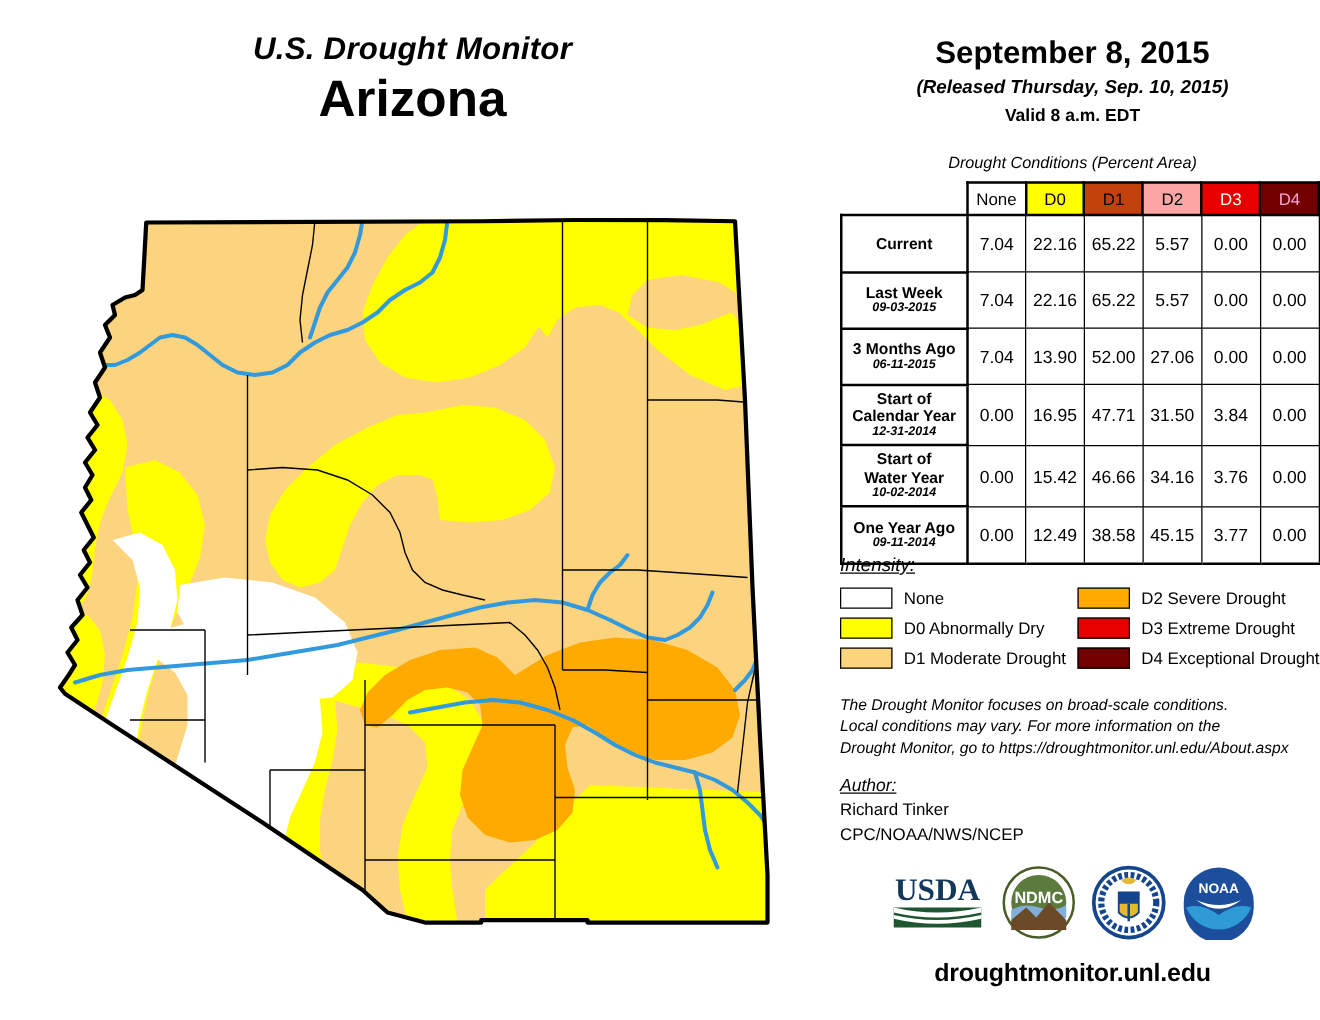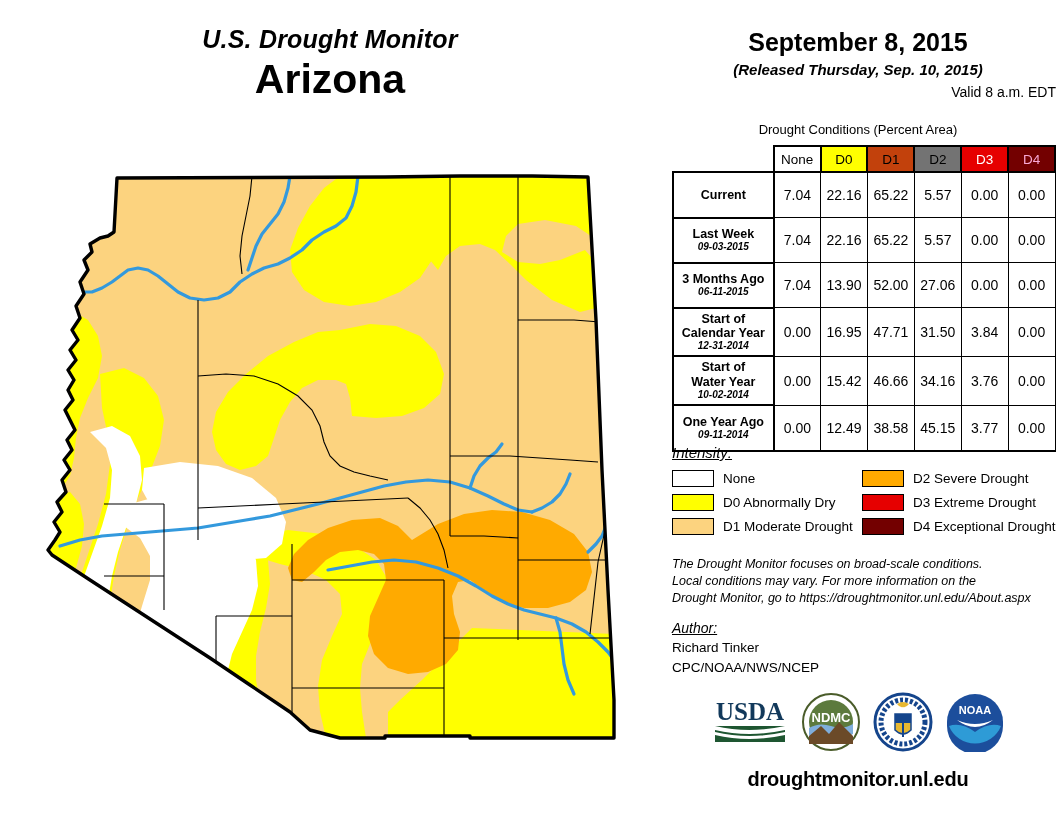--- a/index.html
+++ b/index.html
@@ -70,33 +70,33 @@
   }
   #date-released {
     font-size: 15px;
     font-weight: bold;
     font-style: italic;
     margin: 4px 0 0 0;
     line-height: 1.2;
   }
   #date-valid {
     font-size: 14px;
-    font-weight: normal;
+    font-weight: bold;
     margin: 5px 0 0 0;
     line-height: 1.2;
-    text-align: right;
   }
 
   
   #table-caption {
     position: absolute;
     left: 0; top: 122px;
     width: 396px;
     text-align: center;
     font-size: 13px;
+    font-style: italic;
   }
   #cond-table {
     position: absolute;
     left: 12px; top: 145px;
     border-collapse: collapse;
     font-size: 13px;
     table-layout: fixed;
   }
   #cond-table td, #cond-table th {
     border: 1px solid #000000;
@@ -389,21 +389,21 @@
 
   <div id="table-caption">Drought Conditions (Percent Area)</div>
 
   <table id="cond-table">
     <thead>
       <tr>
         <th class="corner-cell"></th>
         <th style="background:#FFFFFF;color:#000000">None</th>
         <th style="background:#FFFF00;color:#000000">D0</th>
         <th style="background:#c2410c;color:#000000">D1</th>
-        <th style="background:#737373;color:#000000">D2</th>
+        <th style="background:#fca5a5;color:#000000">D2</th>
         <th style="background:#E60000;color:#FFFFFF">D3</th>
         <th style="background:#730000;color:#f9a8d4">D4</th>
       </tr>
     </thead>
     <tbody>
       <tr>
         <td class="rowlabel">
           <span class="rl-main">Current</span>
         </td>
         <td class="val outer-l">7.04</td>

